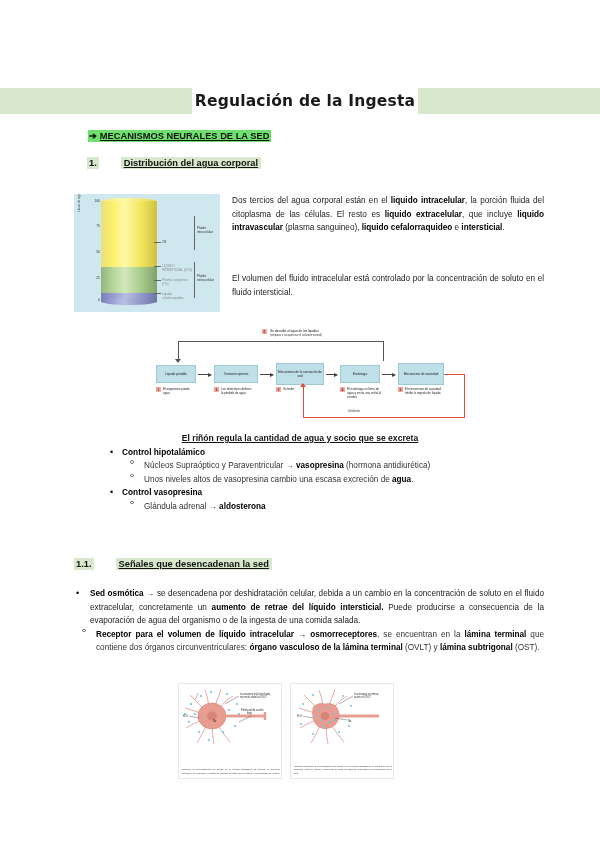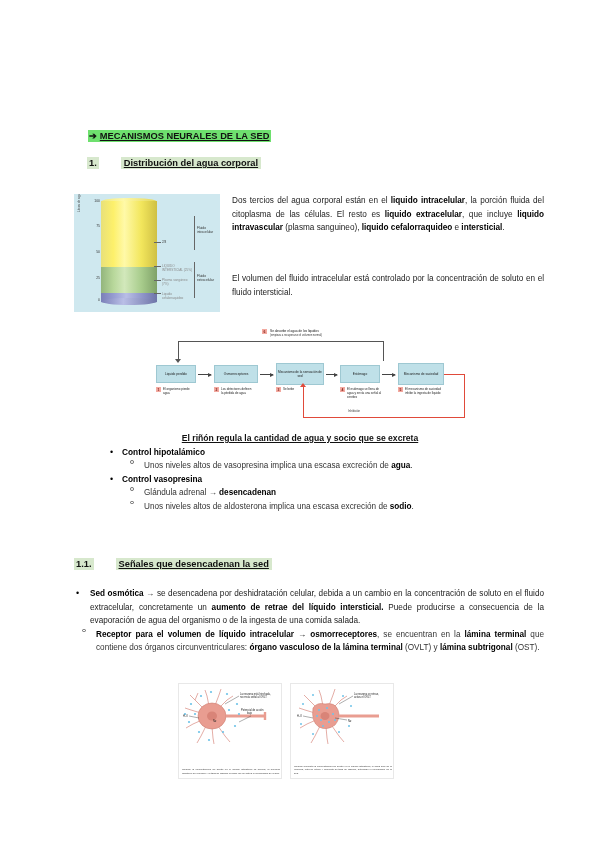--- a/index.html
+++ b/index.html
@@ -222,20 +222,25 @@
     font-size:2.5px; line-height:3.4px; color:#333; text-align:justify;
   }
 
   .fade-txt { color:#8a8a8a; }
 </style>
 </head>
 <body>
 
 <div class="page">
 
+  <div class="header">
+    <div class="header-band left"></div>
+    <div class="header-band right"></div>
+    <div class="doc-title">Regulación de la Ingesta</div>
+  </div>
 
   <div class="h-mech">
     <span class="arrowbox">➔</span><span class="hl">MECANISMOS NEURALES DE LA SED</span>
   </div>
 
   <div class="h-sec" id="sec1">
     <span class="num">1.</span><span class="txt">Distribución del agua corporal</span>
   </div>
 
   <div class="fig-cylinder">
@@ -332,33 +337,33 @@
   <div class="subtitle-center">
     <span>El riñón regula la cantidad de agua y socio que se excreta</span>
   </div>
 
   <ul class="lvl1" id="list-kidney">
     <li>
       <span class="b">•</span>
       <span class="lbl">Control hipotalámico</span>
       <ul class="lvl2">
         <li>
-          <span class="b"></span><span>Unos niveles altos de vasopresina implica una escasa excreción de </span><b>agua</b><span>.</span>
+          <span class="b"></span><span>Núcleos Supraóptico y Paraventricular → </span><b>vasopresina</b><span> (hormona antidiurética)</span>
+        </li>
+        <li>
+          <span class="b"></span><span>Unos niveles altos de vasopresina cambio una escasa excreción de </span><b>agua</b><span>.</span>
         </li>
       </ul>
     </li>
     <li>
       <span class="b">•</span>
       <span class="lbl">Control vasopresina</span>
       <ul class="lvl2">
         <li>
-          <span class="b"></span><span>Glándula adrenal → </span><b>desencadenan</b><span></span>
-        </li>
-        <li>
-          <span class="b"></span><span>Unos niveles altos de aldosterona implica una escasa excreción de </span><b>sodio</b><span>.</span>
+          <span class="b"></span><span>Glándula adrenal → </span><b>aldosterona</b><span></span>
         </li>
       </ul>
     </li>
   </ul>
 
   <div class="h-sec" id="sec11">
     <span class="num">1.1.</span><span class="txt">Señales que desencadenan la sed</span>
   </div>
 
   <div id="list-sed" style="position:absolute;">

